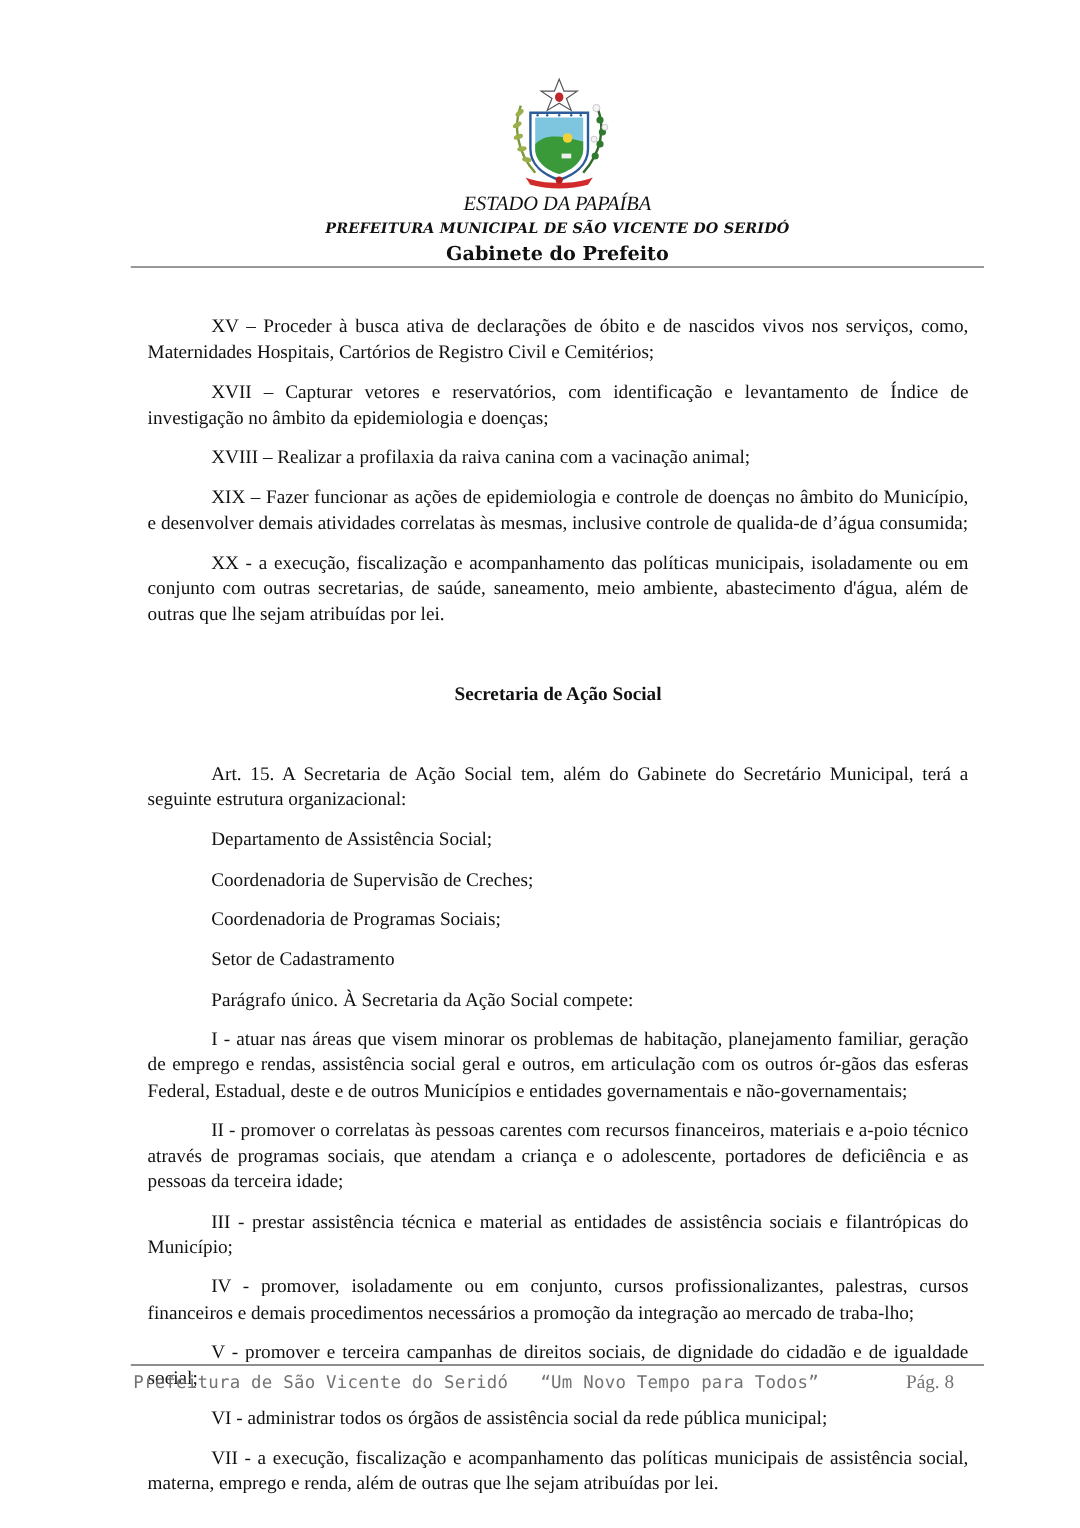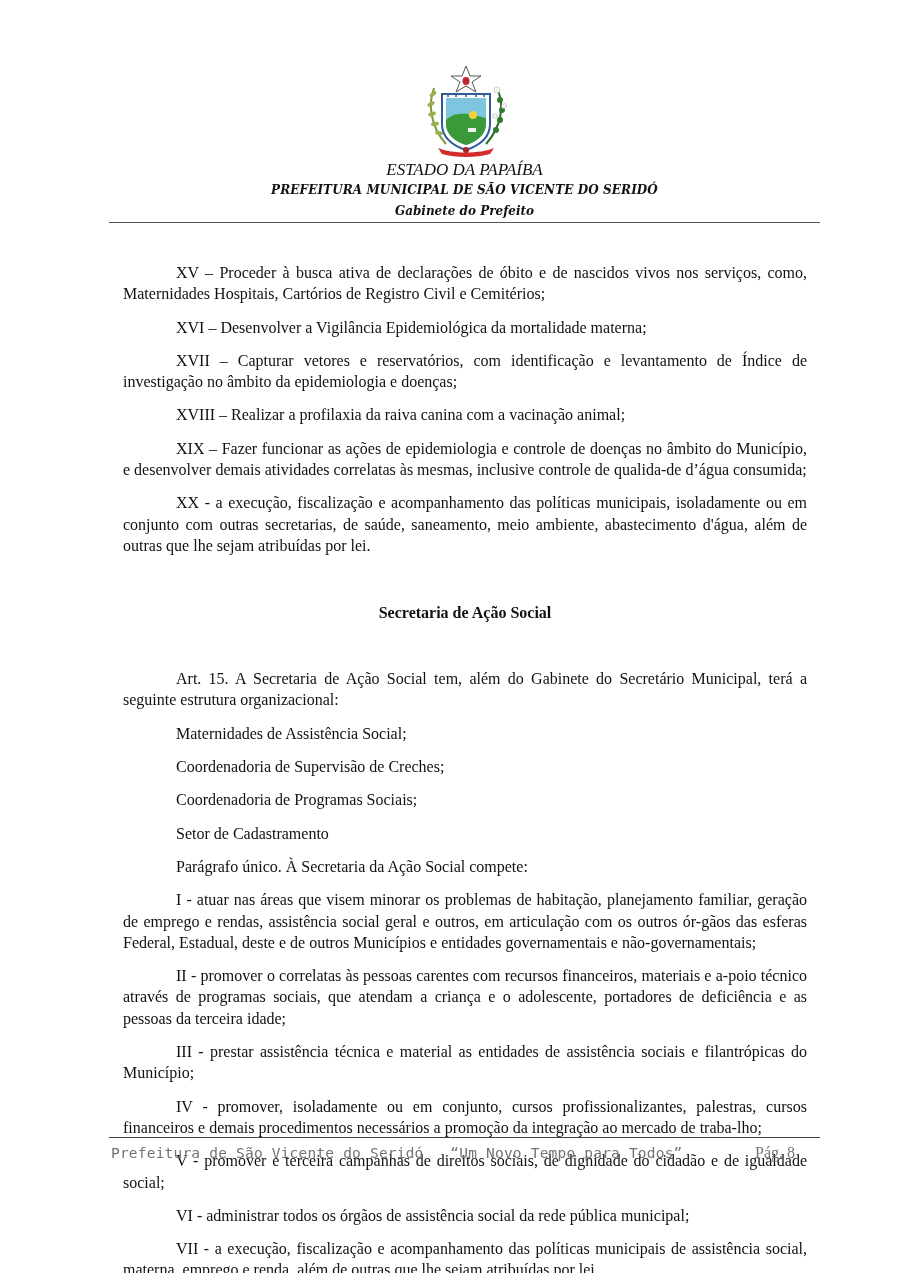--- a/index.html
+++ b/index.html
@@ -4,21 +4,21 @@
   <style>
     html, body { margin: 0; padding: 0; background: #ffffff; }
     body { width: 900px; height: 1273px; position: relative; overflow: hidden; color: #111; }
     .page { position: absolute; left: 4px; top: 0; width: 900px; height: 1273px; background: #fff; }
 
     .crest { position: absolute; left: 420px; top: 64px; width: 84px; height: 94px; }
 
     .hdr { position: absolute; left: 105px; width: 711px; text-align: center; font-family: "DejaVu Serif", "Liberation Serif", serif; }
     .hdr-state { top: 160px; font-family: "Liberation Serif", serif; font-style: italic; font-size: 17px; line-height: 20px; }
     .hdr-pref { top: 180px; font-style: italic; font-weight: bold; font-size: 12px; line-height: 21px; letter-spacing: 0.1px; }
-    .hdr-gab { top: 201px; font-style: italic; font-weight: bold; font-size: 12px; line-height: 21px; }
+    .hdr-gab { top: 201px; font-weight: bold; font-size: 16px; line-height: 21px; }
     .hdr-rule { position: absolute; left: 105px; top: 222px; width: 711px; height: 0; border-top: 1.5px solid #555; }
 
     .body-text {
       position: absolute; left: 107px; top: 250px; width: 708px;
       font-family: "Liberation Serif", serif; font-size: 16px; line-height: 21.3px;
       text-align: justify;
     }
     .body-text p { margin: 12px; text-indent: 53px; }
     .body-text p.list { text-indent: 0; padding-left: 53px; }
     .section-title { text-align: center !important; text-indent: 0 !important; font-weight: bold; }
@@ -78,32 +78,31 @@
     <circle cx="42" cy="86" r="3" fill="#b01e1e"></circle>
   </svg>
 
   <div class="hdr hdr-state">ESTADO DA PAPAÍBA</div>
   <div class="hdr hdr-pref">PREFEITURA MUNICIPAL DE SÃO VICENTE DO SERIDÓ</div>
   <div class="hdr hdr-gab">Gabinete do Prefeito</div>
   <div class="hdr-rule"></div>
 
   <div class="body-text">
     <p>XV – Proceder à busca ativa de declarações de óbito e de nascidos vivos nos serviços, como, Maternidades Hospitais, Cartórios de Registro Civil e Cemitérios;</p>
-    <p>XVI – Desenvolver a Vigilância Epidemiológica da mortalidade materna;</p>
     <p>XVII – Capturar vetores e reservatórios, com identificação e levantamento de Índice de investigação no âmbito da epidemiologia e doenças;</p>
     <p>XVIII – Realizar a profilaxia da raiva canina com a vacinação animal;</p>
     <p>XIX – Fazer funcionar as ações de epidemiologia e controle de doenças no âmbito do Município, e desenvolver demais atividades correlatas às mesmas, inclusive controle de qualida-de d’água consumida;</p>
     <p>XX - a execução, fiscalização e acompanhamento das políticas municipais, isoladamente ou em conjunto com outras secretarias, de saúde, saneamento, meio ambiente, abastecimento d'água, além de outras que lhe sejam atribuídas por lei.</p>
 
     <div class="gap"></div>
     <p class="section-title">Secretaria de Ação Social</p>
     <div class="gap"></div>
 
     <p>Art. 15.  A Secretaria de Ação Social tem, além do Gabinete do Secretário Municipal, terá a seguinte estrutura organizacional:</p>
-    <p class="list">Maternidades de Assistência Social;</p>
+    <p class="list">Departamento de Assistência Social;</p>
     <p class="list">Coordenadoria de Supervisão de Creches;</p>
     <p class="list">Coordenadoria de Programas Sociais;</p>
     <p class="list">Setor de Cadastramento</p>
     <p class="list">Parágrafo único. À Secretaria da Ação Social compete:</p>
 
     <p>I - atuar nas áreas que visem minorar os problemas de habitação, planejamento familiar, geração de emprego e rendas, assistência social geral e outros, em articulação com os outros ór-gãos das esferas Federal, Estadual, deste e de outros Municípios e entidades governamentais e não-governamentais;</p>
     <p>II - promover o correlatas às pessoas carentes com recursos financeiros, materiais e a-poio técnico através de programas sociais, que atendam a criança e o adolescente, portadores de deficiência e as pessoas da terceira idade;</p>
     <p>III - prestar assistência técnica e material as entidades de assistência sociais e filantrópicas do Município;</p>
     <p>IV - promover, isoladamente ou em conjunto, cursos profissionalizantes, palestras, cursos financeiros e demais procedimentos necessários a promoção da integração ao mercado de traba-lho;</p>
     <p>V - promover e terceira campanhas de direitos sociais, de dignidade do cidadão e de igualdade social;</p>

